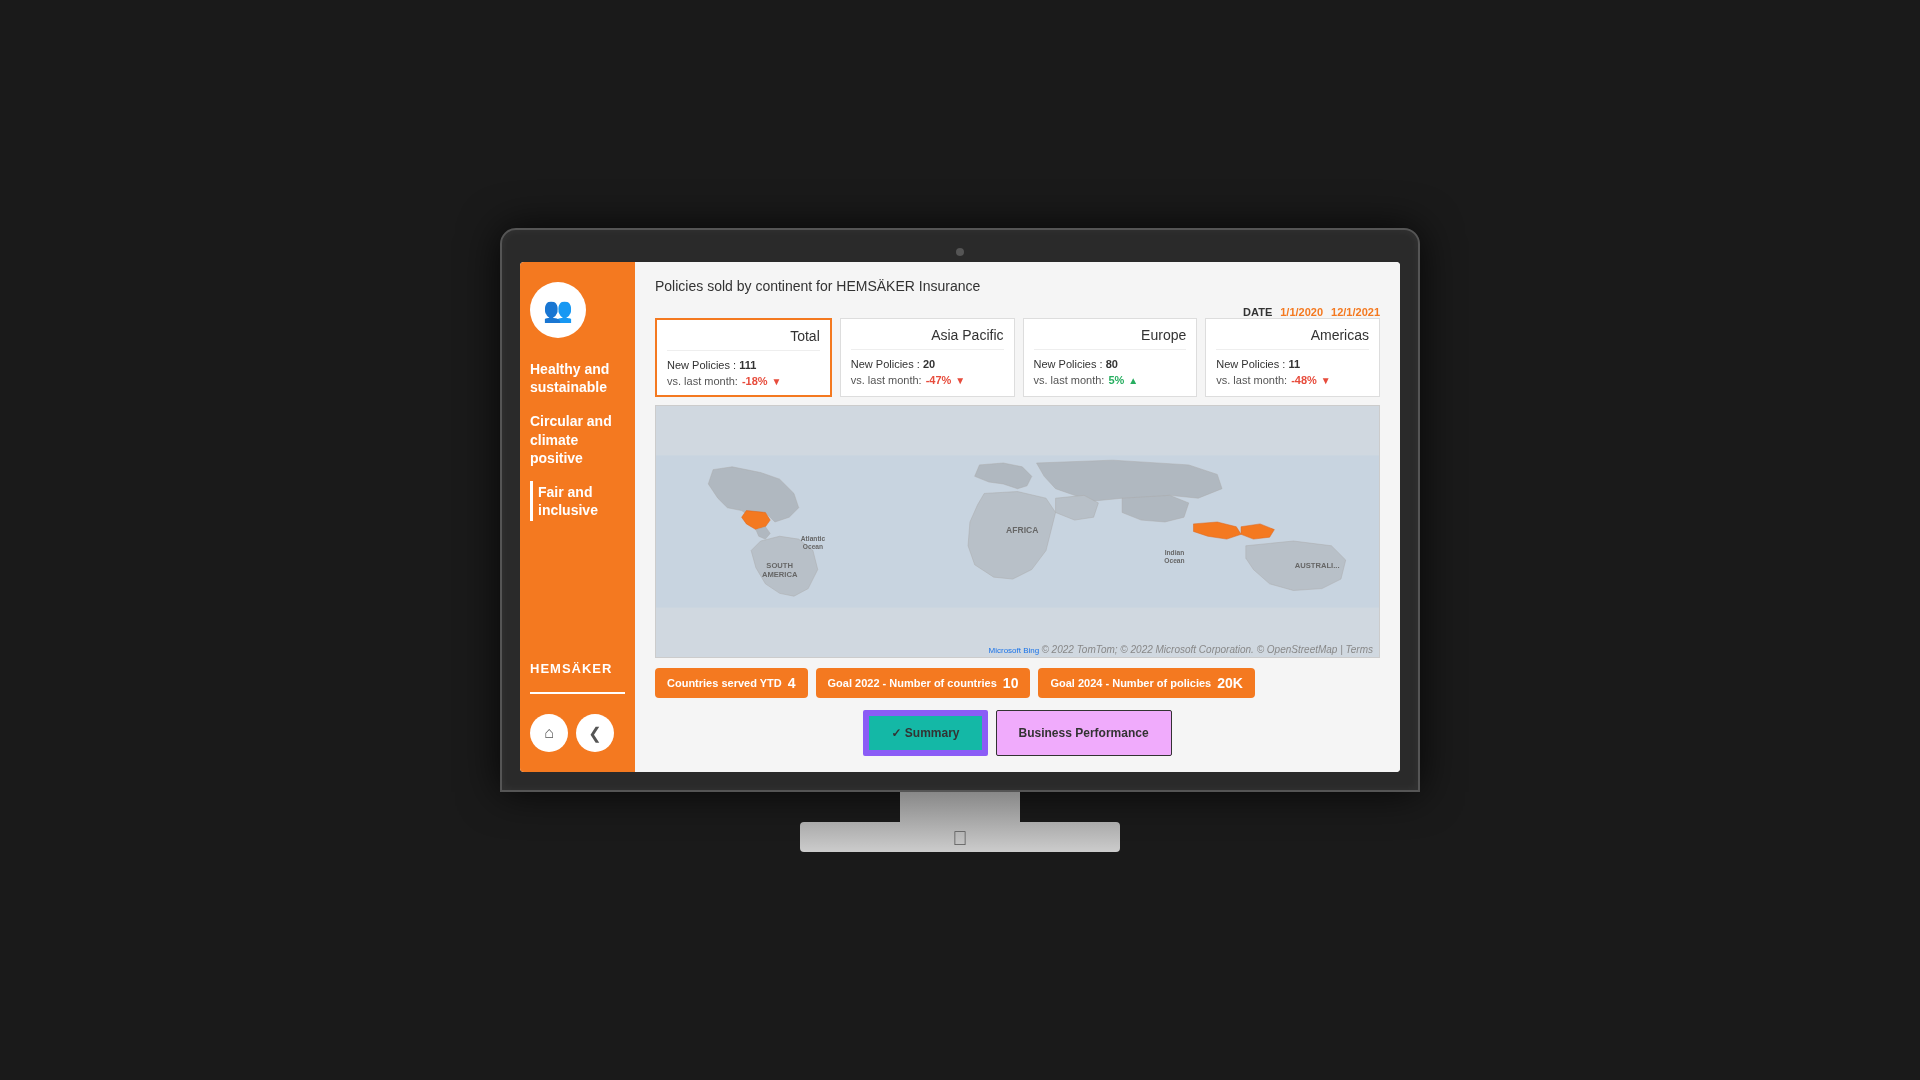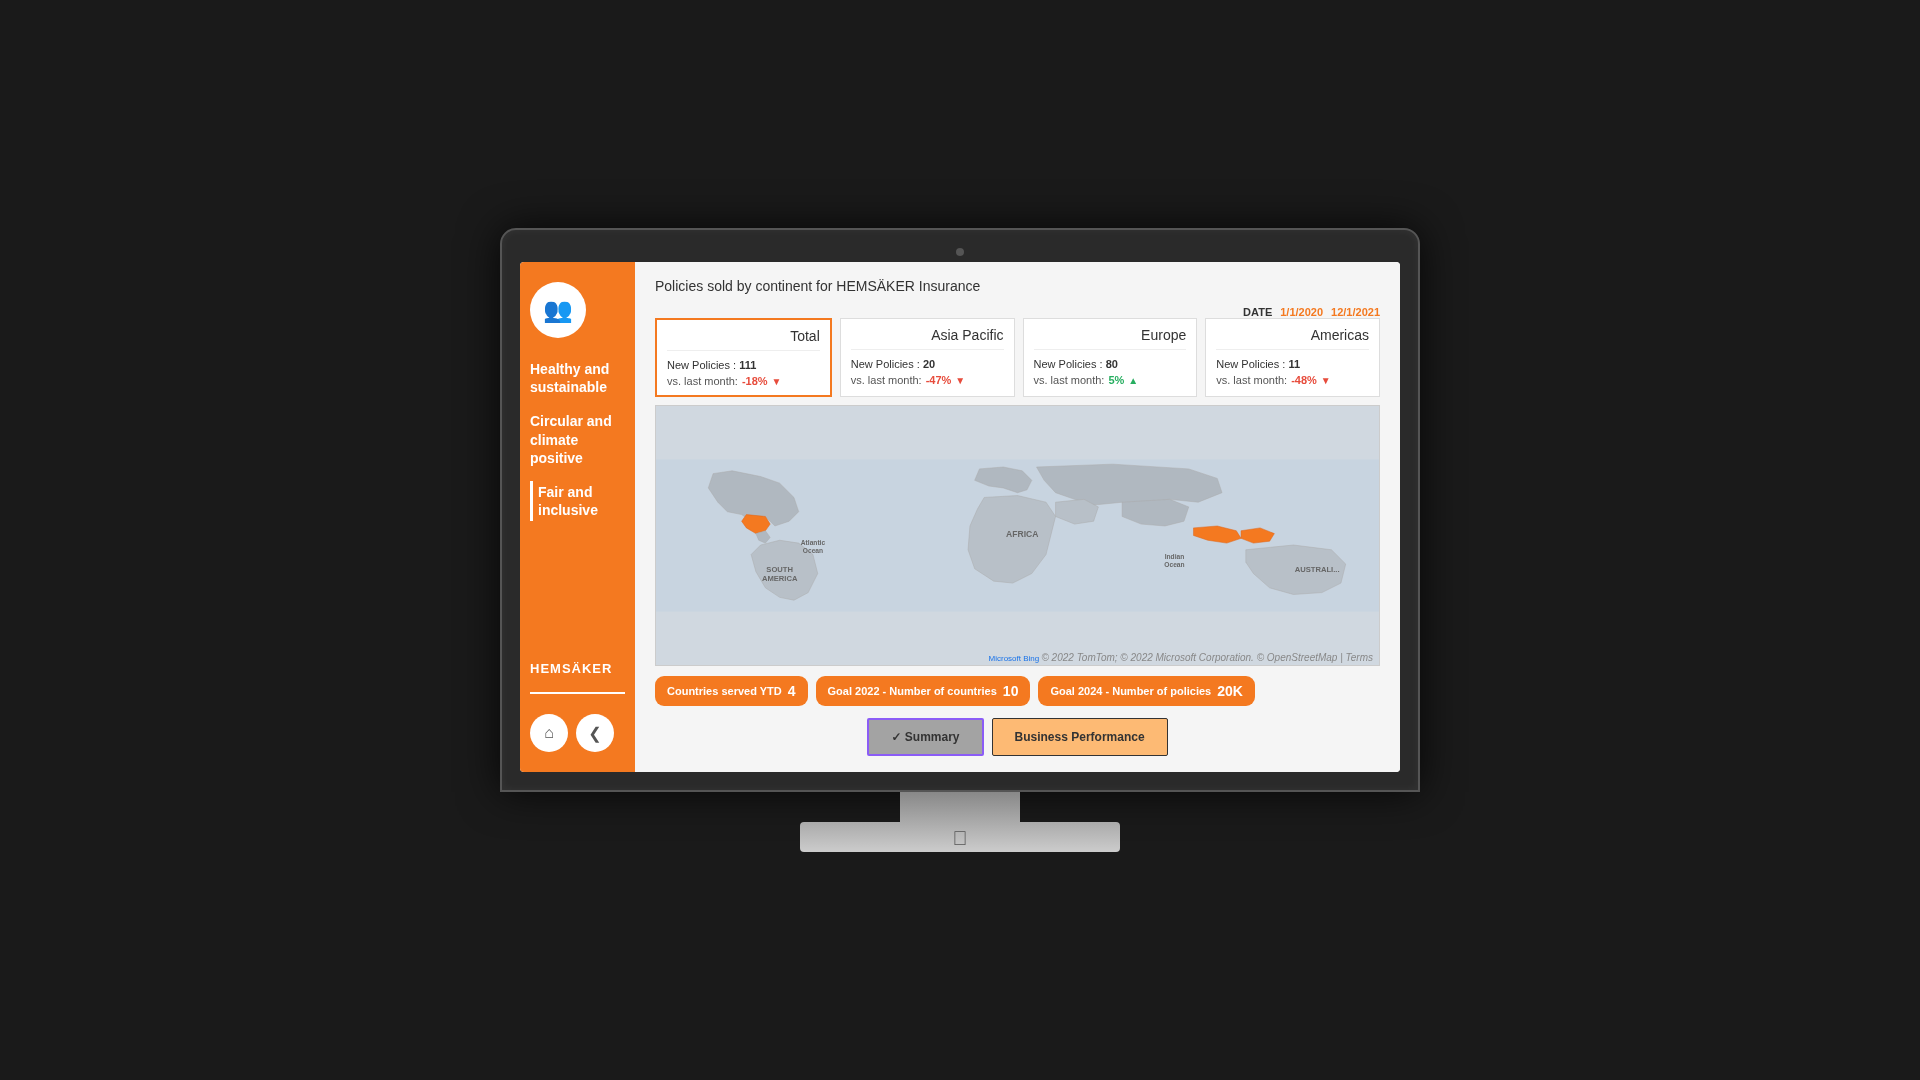--- a/index.html
+++ b/index.html
@@ -236,21 +236,21 @@
       gap: 8px;
       margin-bottom: 12px;
     }
 
     .stat-badge {
       background: #f47920;
       color: #fff;
       padding: 7px 12px;
       font-size: 11px;
       font-weight: bold;
-      border-radius: 9px;
+      border-radius: 4px;
       display: flex;
       align-items: center;
       gap: 6px;
     }
 
     .stat-badge-number {
       font-size: 14px;
       font-weight: bold;
     }
 
@@ -259,29 +259,29 @@
       display: flex;
       justify-content: center;
       gap: 8px;
     }
 
     .nav-btn {
       padding: 10px 22px;
       font-size: 12px;
       cursor: pointer;
       border: 1px solid #333;
-      background: #fdba74;
+      background: #f0abfc;
       color: #333;
       font-weight: bold;
       border-radius: 2px;
     }
 
     .nav-btn.active {
-      background: #a3a3a3;
-      border: 2px solid #8b5cf6;
+      background: #14b8a6;
+      border: 6px solid #8b5cf6;
     }
 
     
     .monitor-neck {
       width: 120px;
       height: 30px;
       background: linear-gradient(to bottom, #888, #aaa);
       margin: 0 auto;
     }
 

